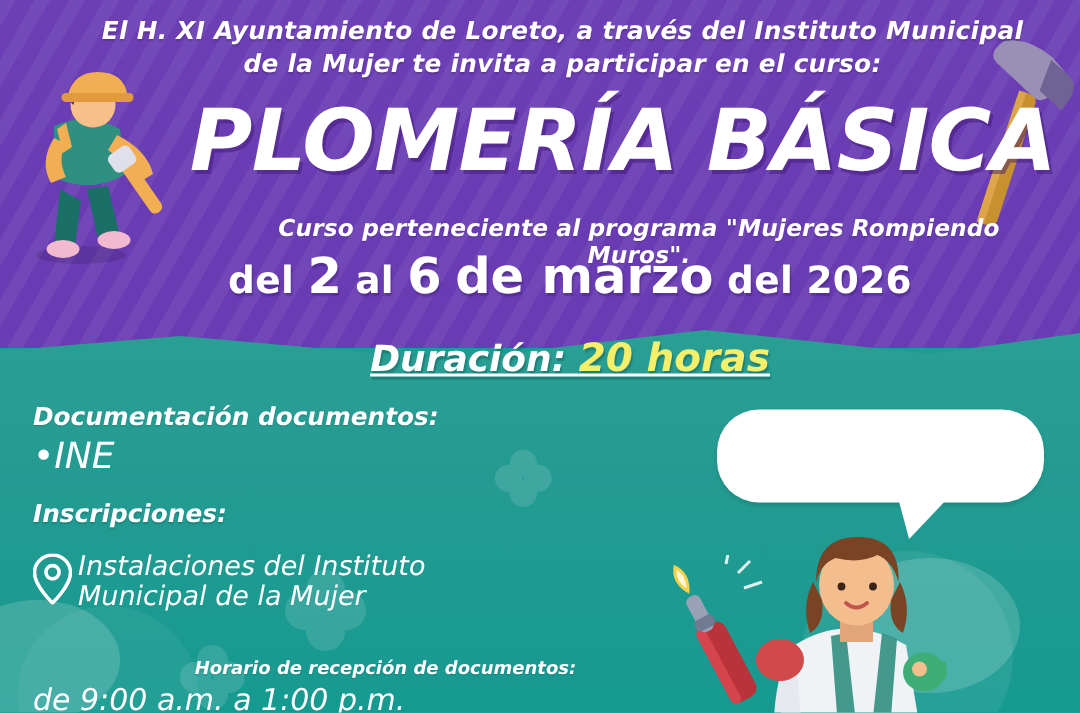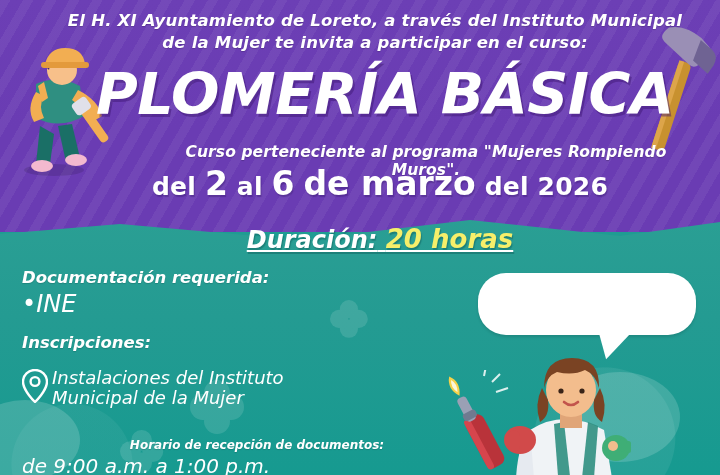--- a/index.html
+++ b/index.html
@@ -81,21 +81,21 @@
     font-size: 16.5px;
     line-height: 1.35;
     letter-spacing: 0.2px;
     text-shadow: 0 1px 1px rgba(0,0,0,0.18);
   }
 
   .title {
     position: absolute;
     left: 96px; top: 66px;
     width: 608px;
-    text-align: left;
+    text-align: right;
     color: #ffffff;
     font-family: "DejaVu Sans", sans-serif;
     font-weight: bold;
     font-style: italic;
     font-size: 57px;
     line-height: 1;
     letter-spacing: -0.5px;
     text-shadow: 2px 3px 0 rgba(60,20,110,0.45);
   }
 
@@ -322,21 +322,21 @@
     <span class="big">de marzo</span>
     <span>del 2026</span>
   </div>
 
   <div class="duration">
     <span>Duración:</span>
     <span class="hours">20 horas</span>
   </div>
 
   <div class="info">
-    <div class="info-heading">Documentación requerida:</div>
+    <div class="info-heading">Documentación documentos:</div>
     <div class="info-item">•INE</div>
 
     <div class="gap"></div>
 
     <div class="info-heading">Inscripciones:</div>
     <div class="insc-row">
       <div class="pin">
         <svg width="26" height="34" viewBox="0 0 26 34">
           <path d="M13 1 C6.4 1 1 6.3 1 12.8 C1 21.5 13 33 13 33 C13 33 25 21.5 25 12.8 C25 6.3 19.6 1 13 1 Z" fill="none" stroke="#ffffff" stroke-width="2.4"></path>
           <circle cx="13" cy="12.5" r="4.4" fill="none" stroke="#ffffff" stroke-width="2.4"></circle>

